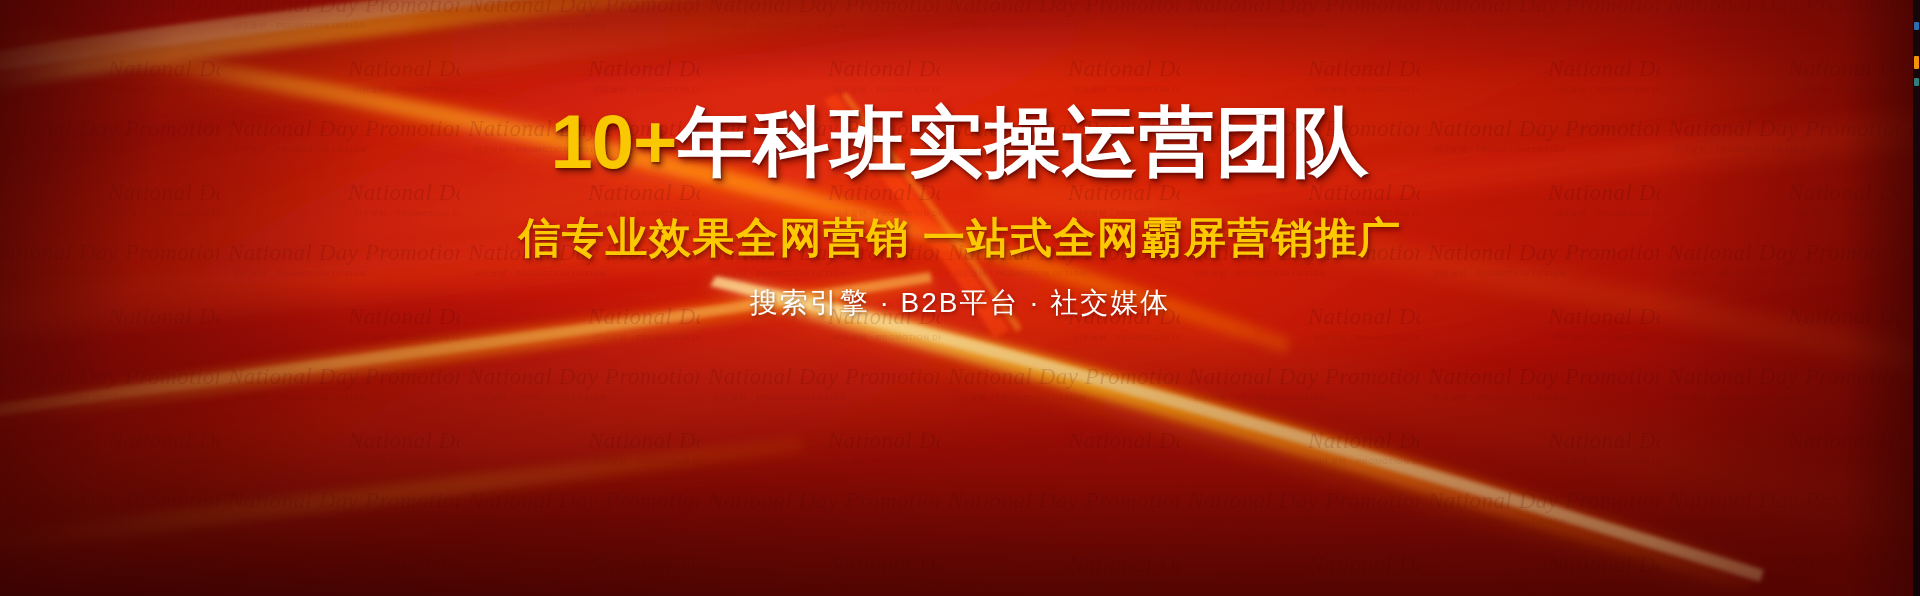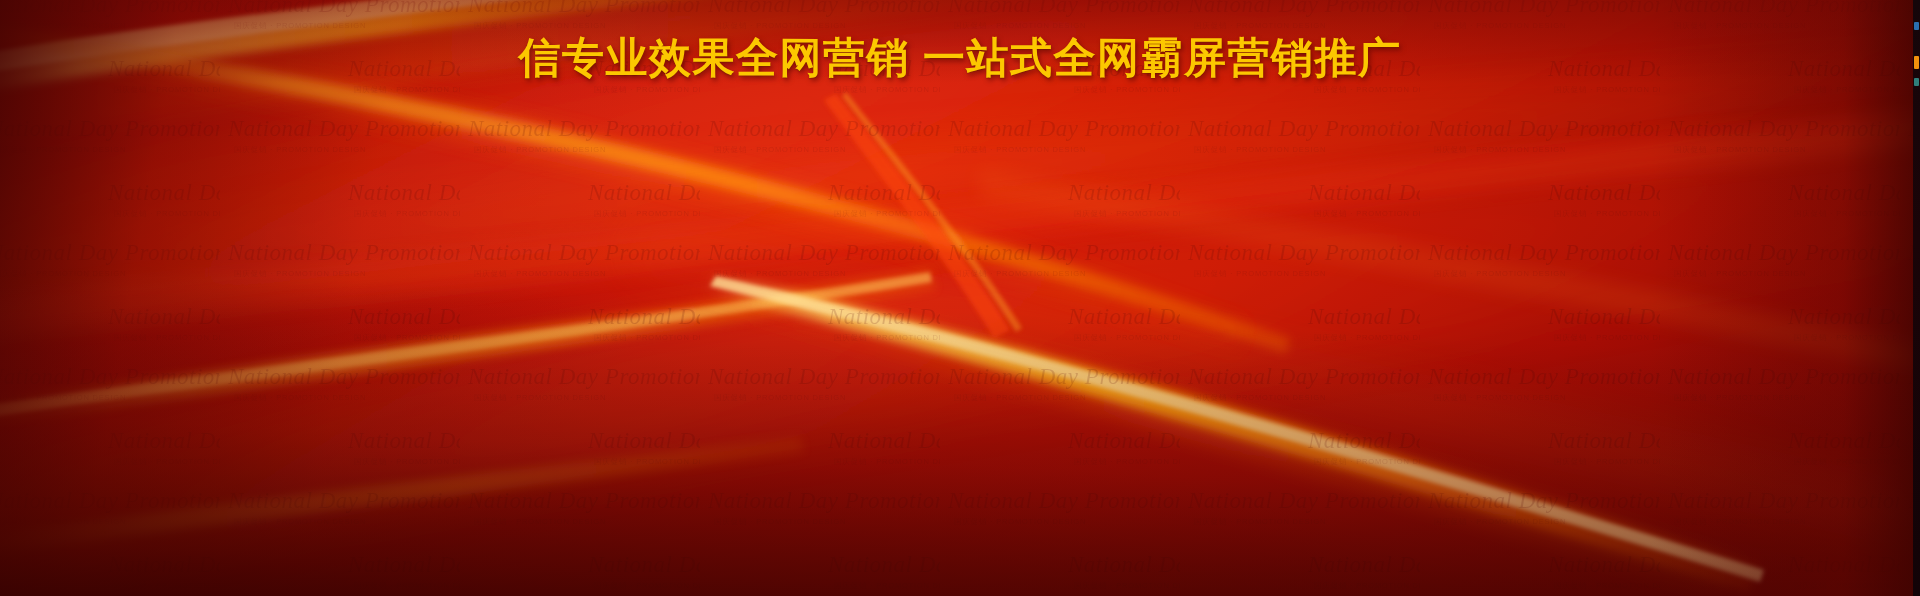--- a/index.html
+++ b/index.html
@@ -234,18 +234,22 @@
   <div class="bg-right-dark"></div>
 
   <div class="edge-strip">
     <div class="edge-dot edge-dot-a"></div>
     <div class="edge-dot edge-dot-b"></div>
     <div class="edge-dot edge-dot-c"></div>
   </div>
 
   <div class="content">
 
+    <div class="headline">
+      <span class="num">10+</span><span class="zh">年科班实操运营团队</span>
+    </div>
 
     <div class="subtitle">信专业效果全网营销 一站式全网霸屏营销推广</div>
 
+    <div class="tagline">搜索引擎 · B2B平台 · 社交媒体</div>
 
   </div>
 </div>
 
 </body></html>

